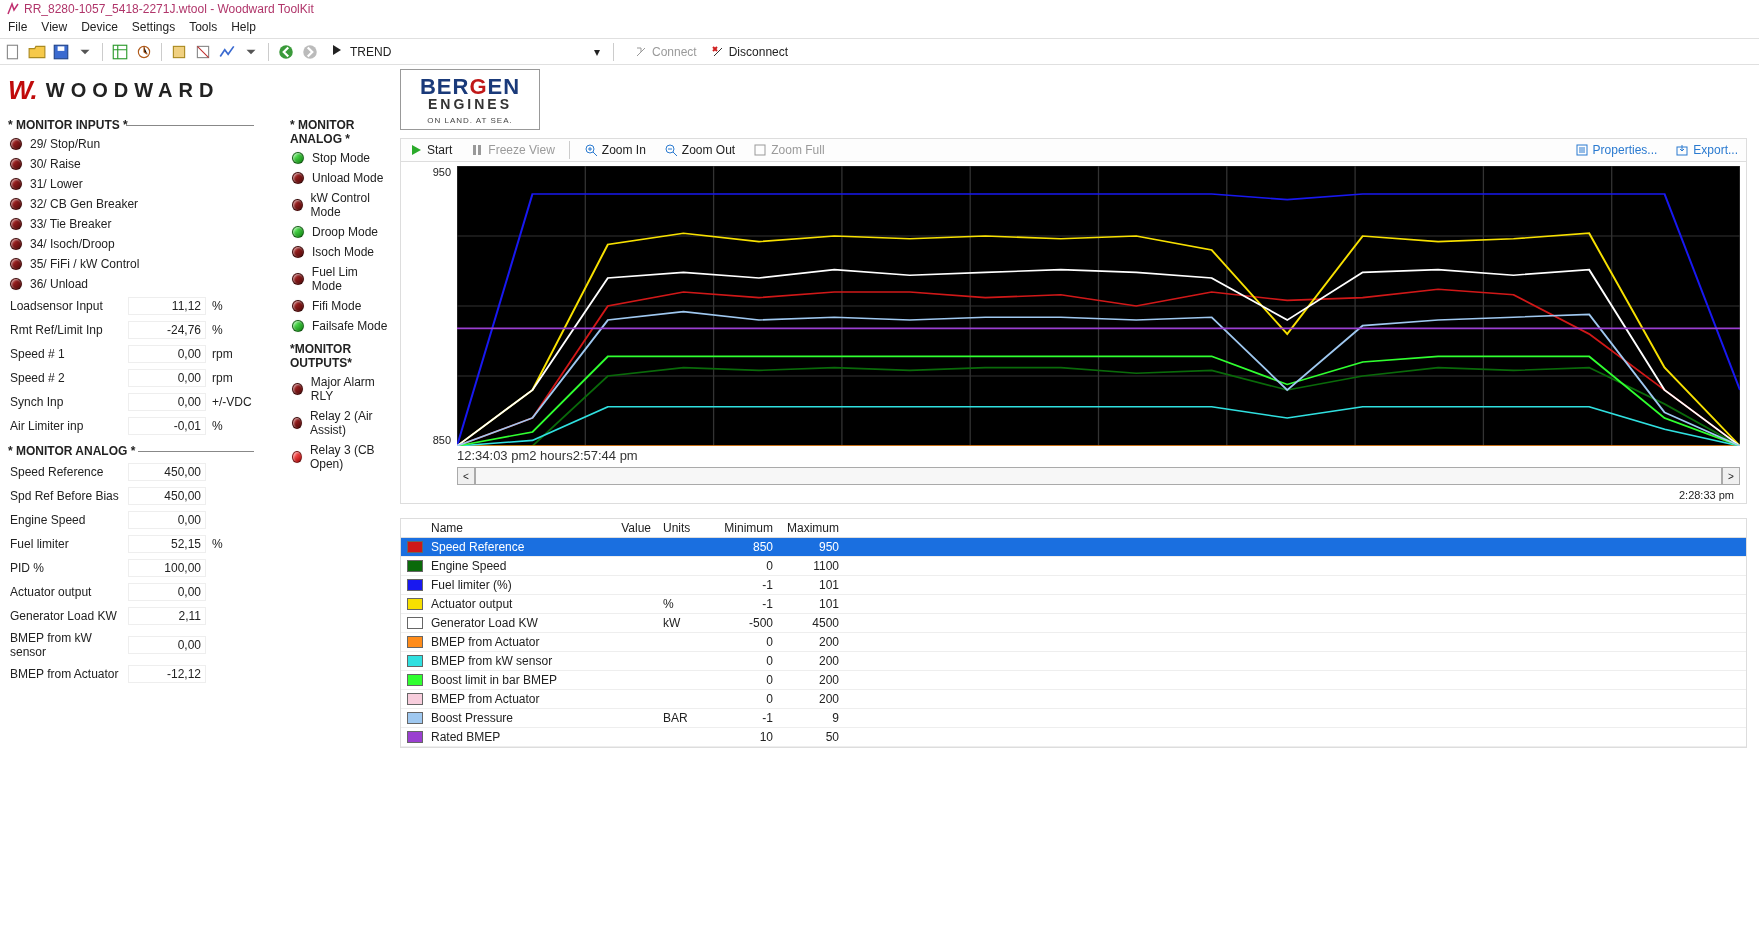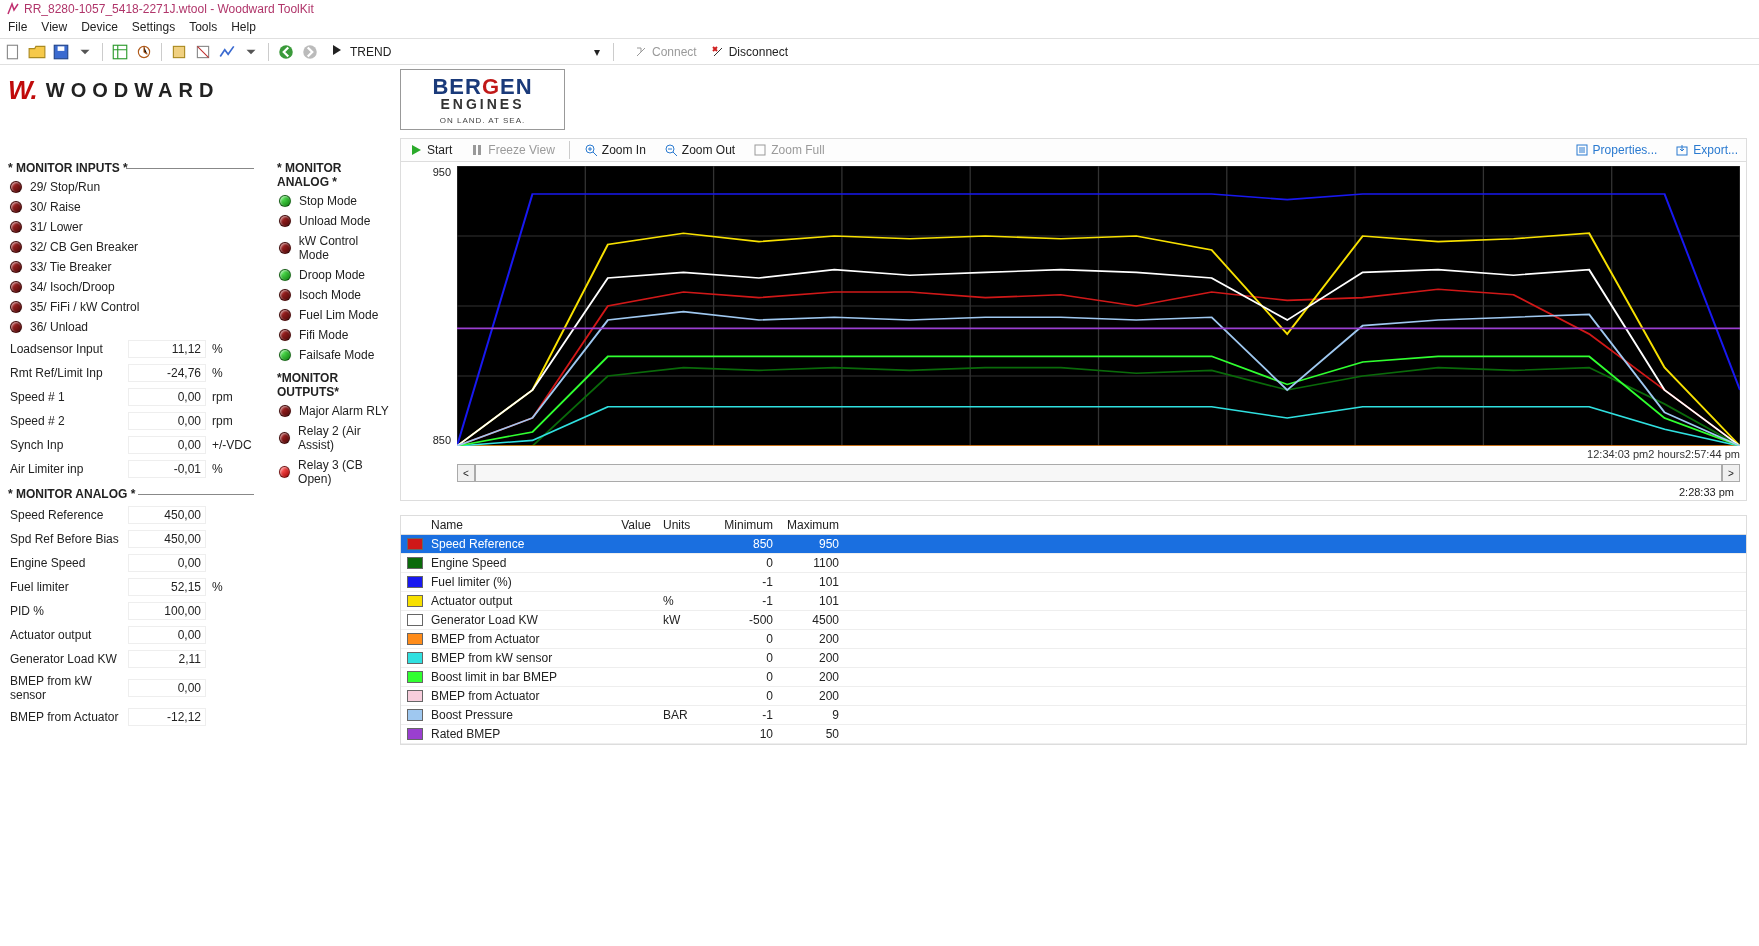--- a/index.html
+++ b/index.html
@@ -17,21 +17,21 @@
   .trend-dd { flex:0 0 280px; display:flex; align-items:center; border:1px solid transparent; padding:1px 4px;}
   .trend-arrow { margin-right:6px;}
   .toolbar-right { display:flex; align-items:center; gap:6px; margin-left:8px;}
   
   .main { display:flex; }
   .leftcol { width:400px; padding:4px 8px; }
   .rightcol { flex:1; padding:0 12px 8px 0; }
   
   .ww-logo { font-family: Georgia, serif; letter-spacing:6px; font-size:20px; font-weight:600; color:#222; display:flex; align-items:center; gap:8px; padding:6px 0;}
   .ww-glyph { color:#c00b0b; font-size:26px; font-weight:bold; font-style:italic; letter-spacing:0;}
-  .bergen-logo { border:1px solid #999; padding:4px 12px; text-align:center; width:165px; margin:4px 0 8px 0;}
+  .bergen-logo { border:1px solid #999; padding:4px 12px; text-align:center; width:140px; margin:4px 0 8px 0;}
   .bergen-top { font-weight:800; font-size:22px; color:#1a3a7a; letter-spacing:1px;}
   .bergen-top .red { color:#c01818;}
   .bergen-mid { font-weight:700; font-size:14px; color:#333; letter-spacing:3px; margin-top:-4px;}
   .bergen-sub { font-size:8px; color:#444; letter-spacing:1px; margin-top:4px;}
   
   .sect-head { font-size:12px; font-weight:600; padding:2px 0; margin-top:4px; position:relative;}
   .sect-head::after { content:""; position:absolute; top:50%; height:1px; background:#888; }
   .sect-head.l1::after{ left:118px; right:0;}
   .sect-head.l2::after{ left:124px; right:0;}
   .sect-head.l3::after{ left:130px; right:0;}
@@ -40,37 +40,37 @@
   .led { width:12px; height:12px; border-radius:50%; border:1px solid rgba(0,0,0,0.4); box-shadow: inset 1px 1px 2px rgba(255,255,255,0.6), 0 0 1px rgba(0,0,0,0.3);}
   .led.darkred { background: radial-gradient(circle at 30% 30%, #a02020, #4a0808);}
   .led.green { background: radial-gradient(circle at 30% 30%, #50e050, #0a7a0a);}
   .led.red { background: radial-gradient(circle at 30% 30%, #ff5050, #a00000);}
   
   .val-row { display:flex; align-items:center; padding:3px 2px;}
   .val-row .lbl { flex:0 0 118px;}
   .val-row .val { flex:0 0 78px; text-align:right; background:#fff; border:1px solid #eee; padding:1px 4px; margin-right:6px;}
   .val-row .unit { flex:0 0 40px;}
   
-  .two { display:flex; gap:23px;margin-top:43px;}
+  .two { display:flex; gap:36px;}
   .two > div { flex:1;}
   
   .chart-toolbar { display:flex; align-items:center; border:1px solid #ddd; padding:2px 4px; gap:10px; background:#fdfdfd;}
   .ct-btn { display:flex; align-items:center; gap:4px; padding:2px 4px; cursor:default;}
   .ct-icon { width:14px; height:14px; display:inline-block;}
   .ct-sep { width:1px; height:18px; background:#ccc;}
   .ct-spacer { flex:1;}
   .disabled { color:#9a9a9a;}
   
   .chart-frame { border:1px solid #ddd; border-top:none; padding:4px 6px 2px 6px; background:#fff;}
   .chart-row { display:flex;}
   .yaxis { width:50px; display:flex; flex-direction:column; justify-content:space-between; align-items:flex-end; padding:0 6px 0 0; font-size:11px;}
   .plot { flex:1; height:280px; background:#000; position:relative; overflow:hidden;}
   .plot svg { position:absolute; inset:0; width:100%; height:100%;}
   .grid line { stroke:#333; stroke-width:1;}
-  .xaxis-row { display:flex; padding-left:50px; font-size:11px; color:#333; justify-content:flex-end; margin-top:2px;}
+  .xaxis-row { display:flex; padding-left:50px; font-size:13px; color:#333; justify-content:flex-start; margin-top:2px;}
   .scrollbar-row { display:flex; padding-left:50px; align-items:center; margin-top:4px;}
   .sb-btn { width:18px; height:18px; border:1px solid #aaa; display:flex; align-items:center; justify-content:center; background:#f0f0f0; font-size:10px;}
   .sb-track { flex:1; height:18px; border:1px solid #aaa; background:#f7f7f7;}
   .time-now { text-align:right; padding-right:6px; font-size:11px; margin-top:4px;}
   
   .legend-wrap { border:1px solid #ddd; margin-top:14px;}
   .legend-head, .legend-row { display:flex; align-items:center; font-size:12px;}
   .legend-head { background:#fff; border-bottom:1px solid #ddd;}
   .legend-head > div, .legend-row > div { padding:2px 6px;}
   .c-swatch { width:24px;}

